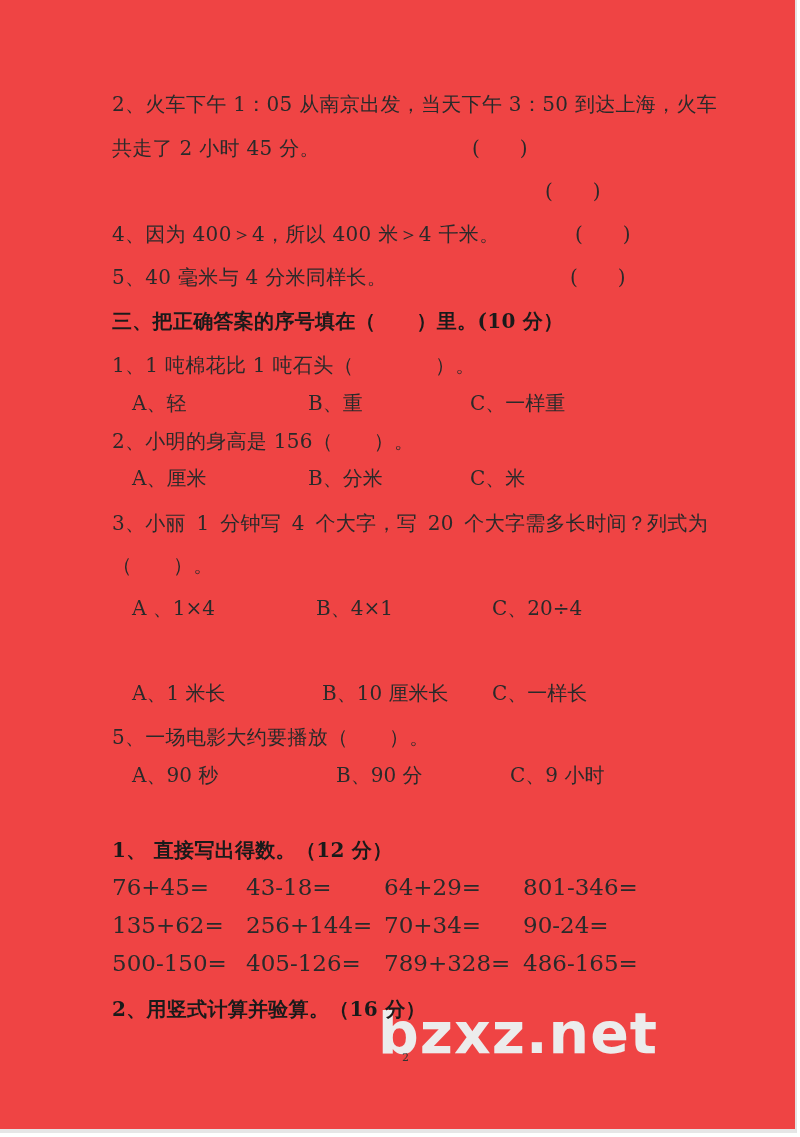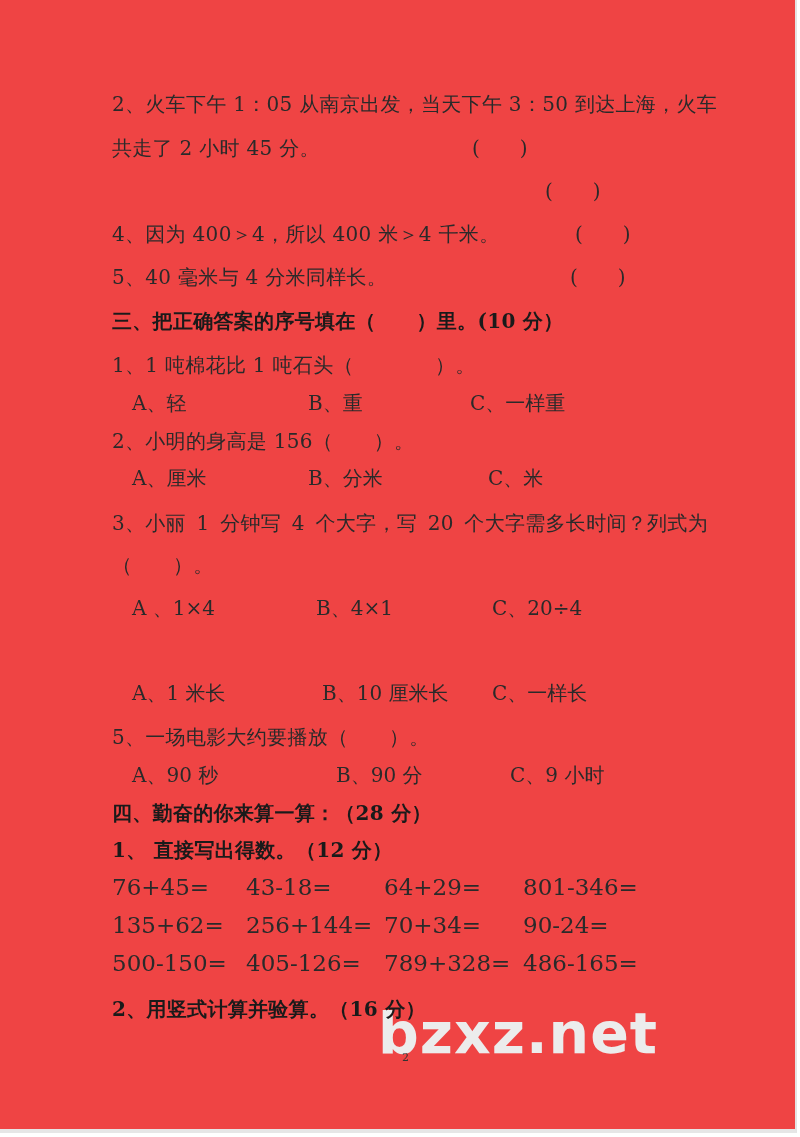--- a/index.html
+++ b/index.html
@@ -99,38 +99,37 @@
   <div class="line bold z1" style="top:309px;">三、把正确答案的序号填在（　　）里。(10 分）</div>
 
   <div class="line z1" style="top:353px;">1、1 吨棉花比 1 吨石头（　　　　）。</div>
   <div class="opt z1" style="left:132px; top:391px;">A、轻</div>
   <div class="opt z1" style="left:308px; top:391px;text-align:right;">B、重</div>
   <div class="opt z1" style="left:470px; top:391px;">C、一样重</div>
 
   <div class="line z1" style="top:429px;">2、小明的身高是 156（　　）。</div>
   <div class="opt z1" style="left:132px; top:466px;">A、厘米</div>
   <div class="opt z1" style="left:308px; top:466px;">B、分米</div>
-  <div class="opt z1" style="left:488px; top:466px;">C、米</div>
+  <div class="opt z1" style="left:470px; top:466px;">C、米</div>
 
   <div class="line z1" style="top:511px; word-spacing:4px;">3、小丽 1 分钟写 4 个大字，写 20 个大字需多长时间？列式为</div>
   <div class="line z1" style="top:553px;">（　　）。</div>
   <div class="opt z1" style="left:132px; top:596px;">A 、1×4</div>
   <div class="opt z1" style="left:316px; top:596px;">B、4×1</div>
   <div class="opt z1" style="left:492px; top:596px;">C、20÷4</div>
 
   <div class="opt z1" style="left:132px; top:681px;">A、1 米长</div>
   <div class="opt z1" style="left:322px; top:681px;">B、10 厘米长</div>
   <div class="opt z1" style="left:492px; top:681px;">C、一样长</div>
 
   <div class="line z1" style="top:725px;">5、一场电影大约要播放（　　）。</div>
   <div class="opt z1" style="left:132px; top:763px;">A、90 秒</div>
   <div class="opt z1" style="left:336px; top:763px;">B、90 分</div>
   <div class="opt z1" style="left:510px; top:763px;">C、9 小时</div>
 
-  <div class="line bold z1" style="top:801px;">四、勤奋的你来算一算：（28 分）</div>
   <div class="line bold z1" style="top:838px;">1、 直接写出得数。（12 分）</div>
 
   <div class="calc z1" style="left:112px; top:875px;">76+45=</div>
   <div class="calc z1" style="left:246px; top:875px;">43-18=</div>
   <div class="calc z1" style="left:384px; top:875px;">64+29=</div>
   <div class="calc z1" style="left:523px; top:875px;">801-346=</div>
 
   <div class="calc z1" style="left:112px; top:913px;">135+62=</div>
   <div class="calc z1" style="left:246px; top:913px;">256+144=</div>
   <div class="calc z1" style="left:384px; top:913px;">70+34=</div>

